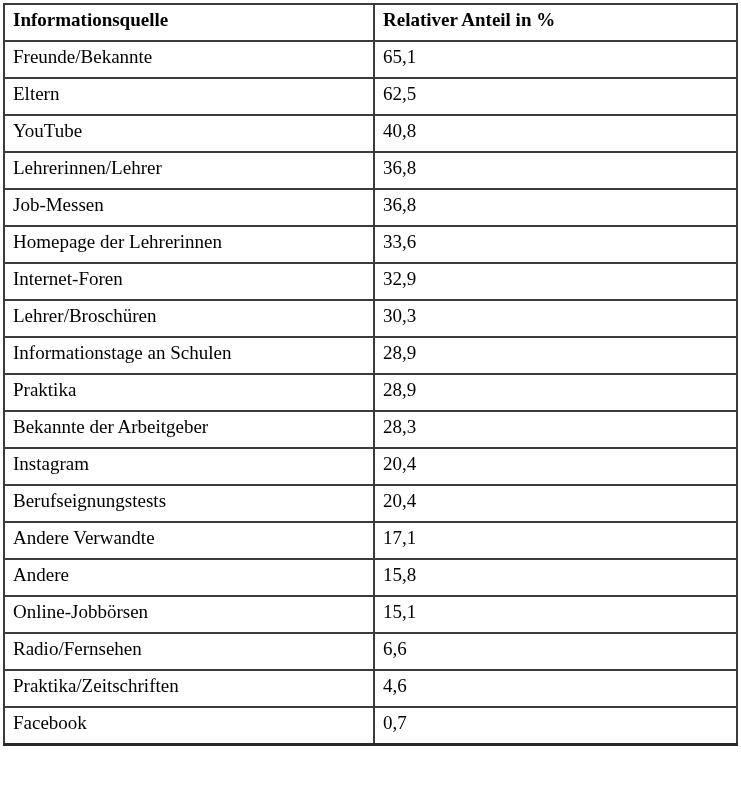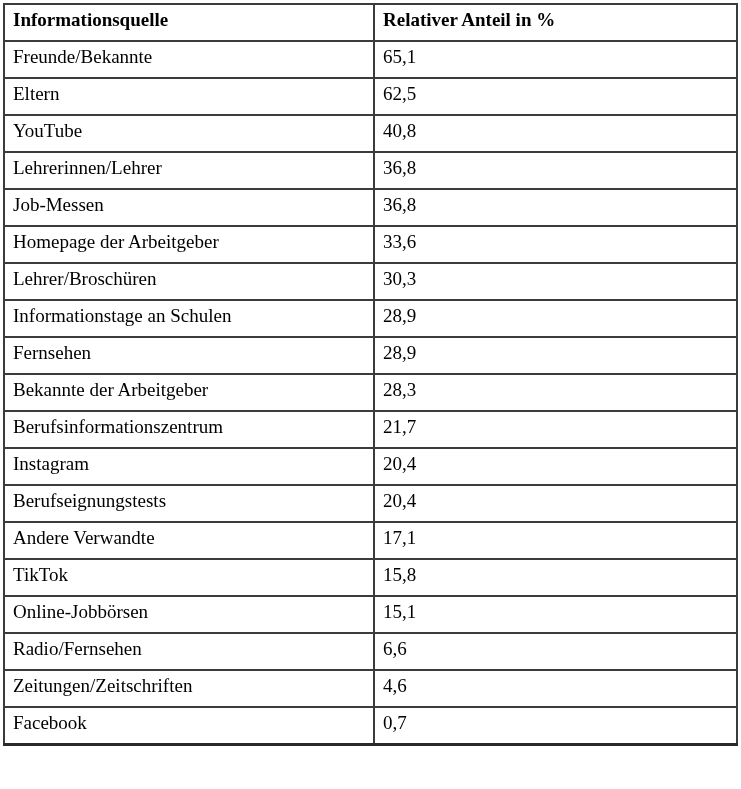--- a/index.html
+++ b/index.html
@@ -74,69 +74,69 @@
         </tr>
         <tr>
           <td>Lehrerinnen/Lehrer</td>
           <td>36,8</td>
         </tr>
         <tr>
           <td>Job-Messen</td>
           <td>36,8</td>
         </tr>
         <tr>
-          <td>Homepage der Arbeitgeber</td>
+          <td>Homepage der Lehrerinnen</td>
           <td>33,6</td>
+        </tr>
+        <tr>
+          <td>Internet-Foren</td>
+          <td>32,9</td>
         </tr>
         <tr>
           <td>Lehrer/Broschüren</td>
           <td>30,3</td>
         </tr>
         <tr>
           <td>Informationstage an Schulen</td>
           <td>28,9</td>
         </tr>
         <tr>
-          <td>Fernsehen</td>
+          <td>Praktika</td>
           <td>28,9</td>
         </tr>
         <tr>
           <td>Bekannte der Arbeitgeber</td>
           <td>28,3</td>
-        </tr>
-        <tr>
-          <td>Berufsinformationszentrum</td>
-          <td>21,7</td>
         </tr>
         <tr>
           <td>Instagram</td>
           <td>20,4</td>
         </tr>
         <tr>
           <td>Berufseignungstests</td>
           <td>20,4</td>
         </tr>
         <tr>
           <td>Andere Verwandte</td>
           <td>17,1</td>
         </tr>
         <tr>
-          <td>TikTok</td>
+          <td>Andere</td>
           <td>15,8</td>
         </tr>
         <tr>
           <td>Online-Jobbörsen</td>
           <td>15,1</td>
         </tr>
         <tr>
           <td>Radio/Fernsehen</td>
           <td>6,6</td>
         </tr>
         <tr>
-          <td>Zeitungen/Zeitschriften</td>
+          <td>Praktika/Zeitschriften</td>
           <td>4,6</td>
         </tr>
         <tr class="last-row">
           <td>Facebook</td>
           <td>0,7</td>
         </tr>
       </tbody>
   </table>
 </div>
 

